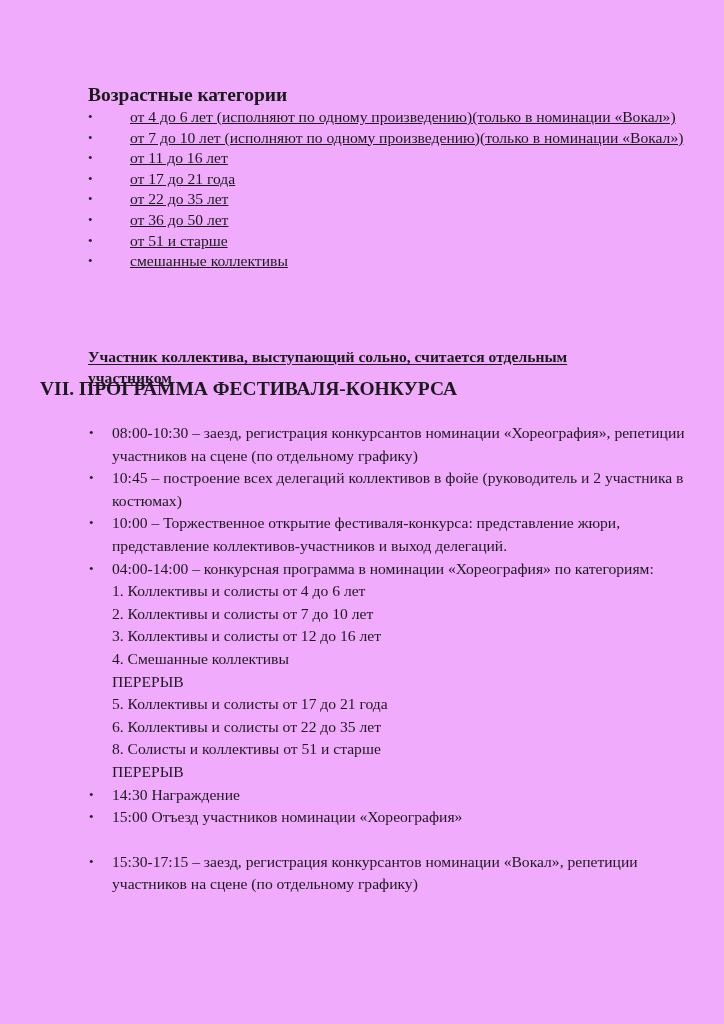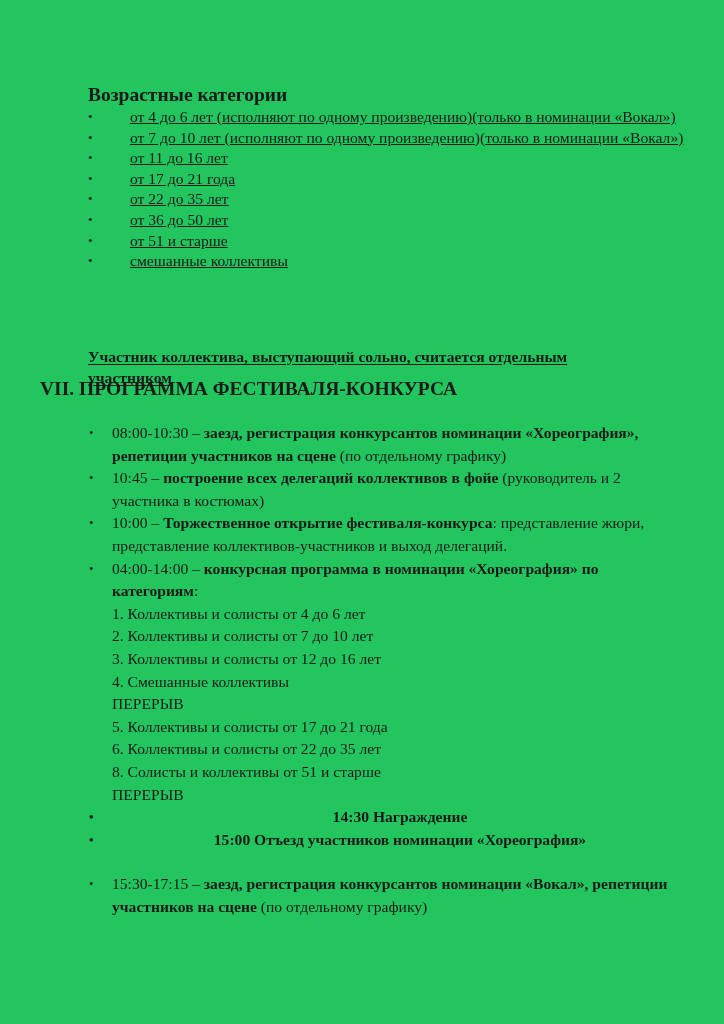--- a/index.html
+++ b/index.html
@@ -1,34 +1,34 @@
 <!DOCTYPE html>
 <html><head>
 <meta charset="utf-8">
 <style>
   html, body { margin: 0; padding: 0; background: #ffffff; }
   body { width: 724px; height: 1024px; position: relative; overflow: hidden;
          font-family: "Liberation Serif", "DejaVu Serif", serif; color: #1a1a1a; }
-  .page { position: absolute; left: 0; top: 0; width: 724px; height: 1024px; background: #22c55e; }
+  .page { position: absolute; left: 0; top: 0; width: 724px; height: 1024px; background: #f0abfc; }
 
   .age-heading { position: absolute; left: 88px; top: 84px; font-size: 19.5px; font-weight: bold; }
   .age-list { position: absolute; left: 88px; top: 107px; width: 600px; font-size: 15.6px; line-height: 20.6px; }
   .age-item { position: relative; }
   .age-item .bul { position: absolute; left: 0; top: 0; font-size: 13px; }
   .age-item .txt { display: block; text-indent: 42px; text-decoration: underline; }
   .note { position: absolute; left: 88px; top: 315px; width: 560px; font-size: 15.6px; line-height: 20.6px;
           font-weight: bold; text-decoration: underline; text-underline-offset: 2px; margin-top: 32px; }
 
   .section-title { position: absolute; left: 0; width: 724px; top: 378px; 
                    font-size: 19.5px; font-weight: bold; padding-left: 40px; box-sizing: border-box; }
 
   .prog { position: absolute; left: 88px; top: 422px; width: 600px; font-size: 15.6px; line-height: 22.6px; }
   .prog-item { position: relative; padding-left: 24px; }
   .prog-item .bul { position: absolute; left: 1px; top: 0; font-size: 13px; }
-  .b { font-weight: bold; text-align: center; }
+  .b { font-weight: normal; }
   .sub { padding-left: 24px; }
   .spacer { height: 22px; }
 </style>
 </head>
 <body>
 
 <div class="page">
 
   <div class="age-heading">Возрастные категории</div>
 

